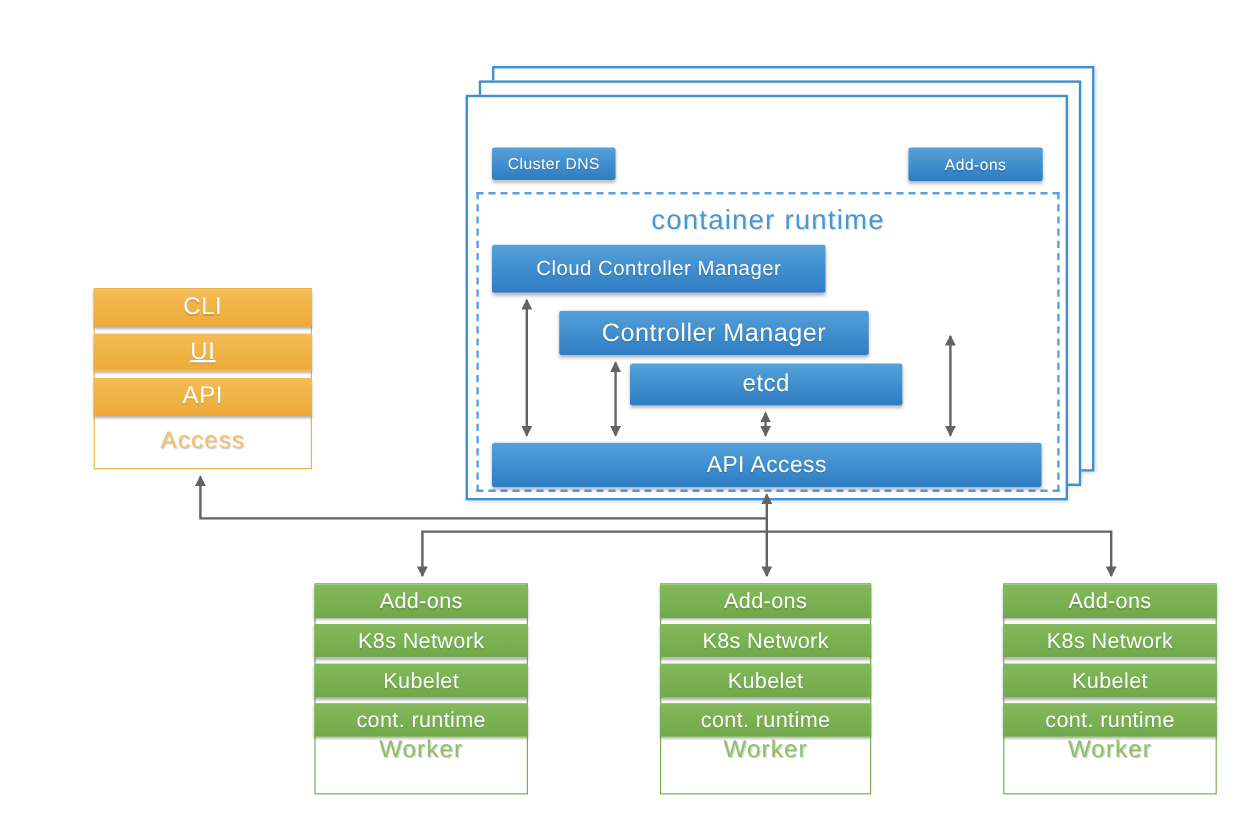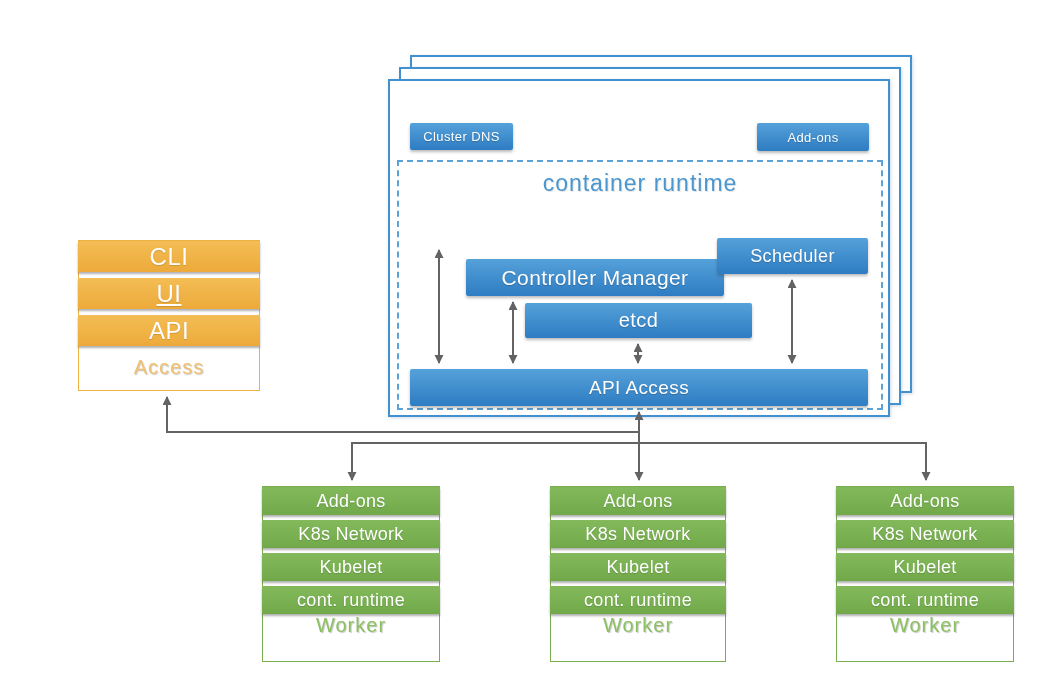--- a/index.html
+++ b/index.html
@@ -39,21 +39,21 @@
   }
   
   .access-box{
     position:absolute;left:78px;top:240px;width:182px;height:151px;box-sizing:border-box;
     border:1px solid var(--orange-border,#eeb243);background:#fff;z-index:5;
   }
   .orange-bar{
     position:absolute;left:-1px;right:-1px;height:31px;
     display:flex;align-items:center;justify-content:center;
     background:linear-gradient(180deg,var(--orange-top,#f3bd55),var(--orange-bottom,#edaa3a));
-    color:var(--text-white,#fff);font-size:24px;letter-spacing:.5px;
+    color:var(--text-white,#fff);font-size:20px;letter-spacing:.5px;
     box-shadow:0 2px 2px rgba(100,100,100,.5);text-shadow:0 1px 1px rgba(0,0,0,.15);
   }
   .access-label{
     position:absolute;left:0;right:0;bottom:0;height:46px;
     display:flex;align-items:center;justify-content:center;
     font-size:20px;letter-spacing:1px;color:var(--orange-heading,#f2c170);
     text-shadow:1px 1px 1px rgba(0,0,0,.22);
   }
   
   .worker-node{
@@ -87,22 +87,22 @@
   <div class="master-layer" style="left:399px;top:67px;z-index:2;"></div>
 
   <div class="master-front">
 
     <div class="blue-box" style="left:20px;top:42px;width:103px;height:27px;font-size:13px;">Cluster DNS</div>
     <div class="blue-box" style="left:367px;top:42px;width:112px;height:28px;font-size:13px;">Add-ons</div>
 
     <div class="runtime-box">
       <div class="runtime-title">container runtime</div>
 
+      <div class="blue-box" style="left:11px;top:42px;width:278px;height:40px;font-size:17px;">Cloud Controller Manager</div>
       <div class="blue-box" style="left:67px;top:97px;width:258px;height:37px;font-size:21px;">Controller Manager</div>
-      <div class="blue-box" style="left:318px;top:76px;width:151px;height:36px;font-size:18px;">Scheduler</div>
       <div class="blue-box" style="left:126px;top:141px;width:227px;height:35px;font-size:20px;">etcd</div>
       <div class="blue-box" style="left:11px;top:207px;width:458px;height:37px;font-size:19px;">API Access</div>
     </div>
   </div>
 
   <div class="access-box">
     <div class="orange-bar" style="top:0;">CLI</div>
     <div class="orange-bar" style="top:37px;text-decoration:underline;">UI</div>
     <div class="orange-bar" style="top:74px;">API</div>
     <div class="access-label">Access</div>

